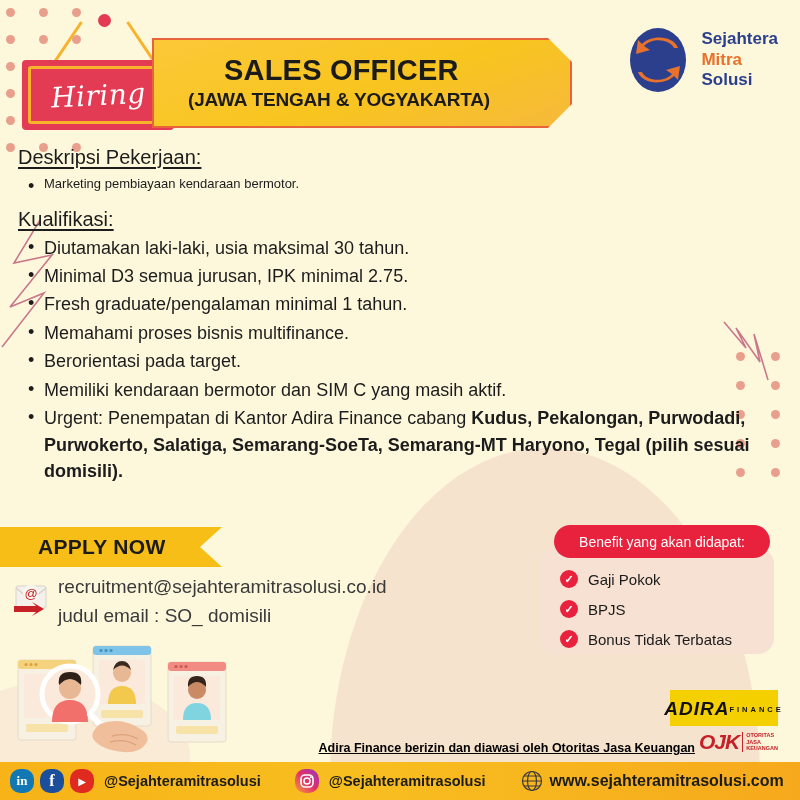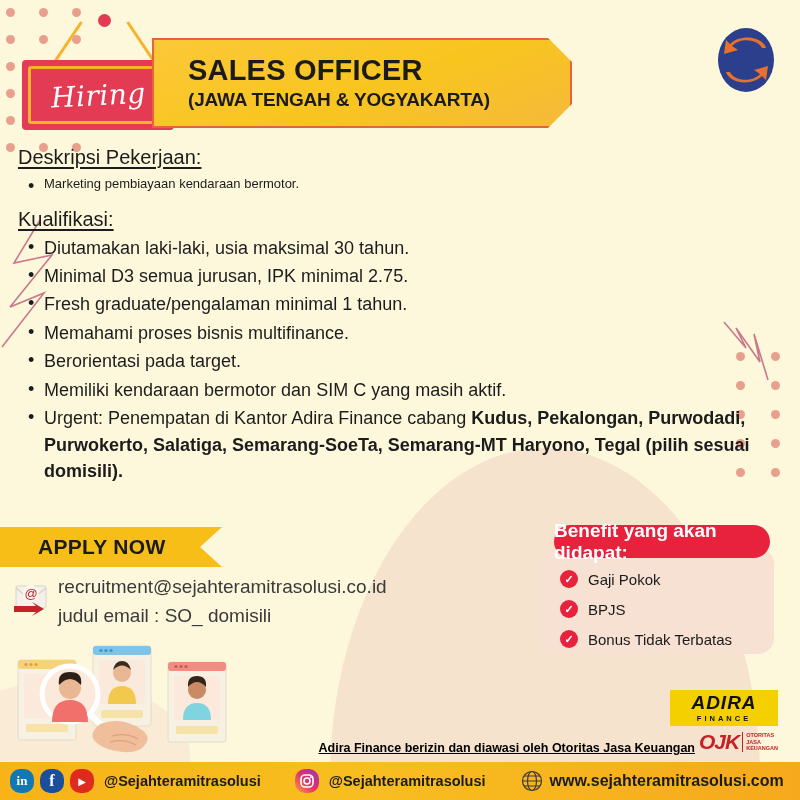--- a/index.html
+++ b/index.html
@@ -34,21 +34,21 @@
 
   
   #header-banner {
     position: absolute; left: 152px; top: 38px; width: 420px; height: 90px;
     background: linear-gradient(160deg, #FCC838 0%, #F8C51F 55%, #F6B93B 100%);
     border: 2px solid #E8623A;
     clip-path: polygon(0 0, 396px 0, 420px 24px, 420px 66px, 396px 90px, 0 90px);
     display: flex; flex-direction: column; justify-content: center;
     padding-left: 34px;
   }
-  #job-title { font-size: 29px; font-weight: bold; color: #1b1b1b; letter-spacing: .2px; line-height: 1.05; }
+  #job-title { font-size: 29px; font-weight: bold; color: #1b1b1b; letter-spacing: .2px; line-height: 1.05; margin-left: 36px; }
   #job-region { font-size: 19px; font-weight: bold; color: #1b1b1b; letter-spacing: -.2px; margin-top: 3px; }
 
   #hiring-sign-wrap { position: absolute; left: 18px; top: 8px; width: 170px; height: 125px; }
   #hiring-plate {
     position: absolute; left: 4px; top: 52px; width: 152px; height: 70px;
     background: #E23B53; border-radius: 4px;
     display: flex; align-items: center; justify-content: center;
   }
   #hiring-plate::before {
     content: ""; position: absolute; inset: 6px; border: 3px solid #F7B32B; border-radius: 3px;
@@ -102,37 +102,37 @@
   
   #benefits-card {
     position: absolute; right: 26px; top: 548px; width: 234px; height: 106px;
     background: #F6E1D2; border-radius: 16px;
   }
   #benefits-header {
     position: absolute; right: 30px; top: 525px; width: 216px; height: 33px;
     background: #E8213C; border-radius: 17px;
     display: flex; align-items: center; justify-content: center;
   }
-  #benefits-title { color: #fff; font-size: 19px; font-weight: 700; }
+  #benefits-title { color: #fff; font-size: 14px; font-weight: 400; }
   #benefits-list { position: absolute; left: 20px; top: 16px; }
   .benefit-row { display: flex; align-items: center; gap: 10px; height: 30px; }
   .check-icon {
     width: 18px; height: 18px; border-radius: 50%; background: #E8213C;
     display: flex; align-items: center; justify-content: center;
     color: #fff; font-size: 11px; font-weight: bold; flex: 0 0 auto;
   }
   .benefit-label { font-size: 15px; color: #1b1b1b; }
 
   
   #illustration { position: absolute; left: 8px; top: 640px; width: 250px; height: 118px; }
 
   
   #adira-logo {
     position: absolute; right: 22px; top: 690px; width: 108px; height: 36px;
-    background: #F5D000; display: flex; flex-direction: column;
+    background: #F5D000; display: flex; flex-direction: row;
     align-items: center; justify-content: center;
   }
   #adira-name { font-size: 19px; font-weight: bold; font-style: italic; color: #111; letter-spacing: 1px; line-height: 1; }
   #adira-sub { font-size: 7.5px; font-weight: bold; color: #111; letter-spacing: 3px; margin-top: 2px; }
   #ojk-text { position: absolute; right: 105px; top: 741px; font-size: 12.5px; font-weight: bold; color: #000000; white-space: nowrap; text-decoration: underline; }
   #ojk-logo { position: absolute; right: 22px; top: 730px; display: flex; align-items: center; gap: 3px; margin-left: 45px; }
   #ojk-mark { font-size: 21px; font-weight: bold; color: #C62127; font-style: italic; letter-spacing: -1px; }
   #ojk-sub { font-size: 5.5px; font-weight: bold; color: #C62127; line-height: 1.25; border-left: 1px solid #C62127; padding-left: 3px; }
 
   
@@ -211,20 +211,25 @@
     <div id="job-title">SALES OFFICER</div>
     <div id="job-region">(JAWA TENGAH &amp; YOGYAKARTA)</div>
   </div>
 
   <div id="company-logo">
     <svg id="logo-mark" viewBox="0 0 64 68">
       <ellipse cx="32" cy="34" rx="28" ry="32" fill="#2B3F8C"></ellipse>
       <path d="M48 22 C44 13, 26 11, 18 20 L24 24 L10 28 L12 14 L16 18 C26 8, 48 10, 52 22 Z" fill="#E8722B"></path>
       <path d="M16 46 C20 55, 38 57, 46 48 L40 44 L54 40 L52 54 L48 50 C38 60, 16 58, 12 46 Z" fill="#E8722B"></path>
     </svg>
+    <div id="logo-words">
+      <div id="logo-line-1">Sejahtera</div>
+      <div id="logo-line-2">Mitra</div>
+      <div id="logo-line-3">Solusi</div>
+    </div>
   </div>
 
   <div id="content">
     <div class="section-heading" id="desc-heading">Deskripsi Pekerjaan:</div>
     <ul id="desc-list">
       <li>Marketing pembiayaan kendaraan bermotor.</li>
     </ul>
 
     <div class="section-heading" id="qual-heading">Kualifikasi:</div>
     <ul id="qual-list">

